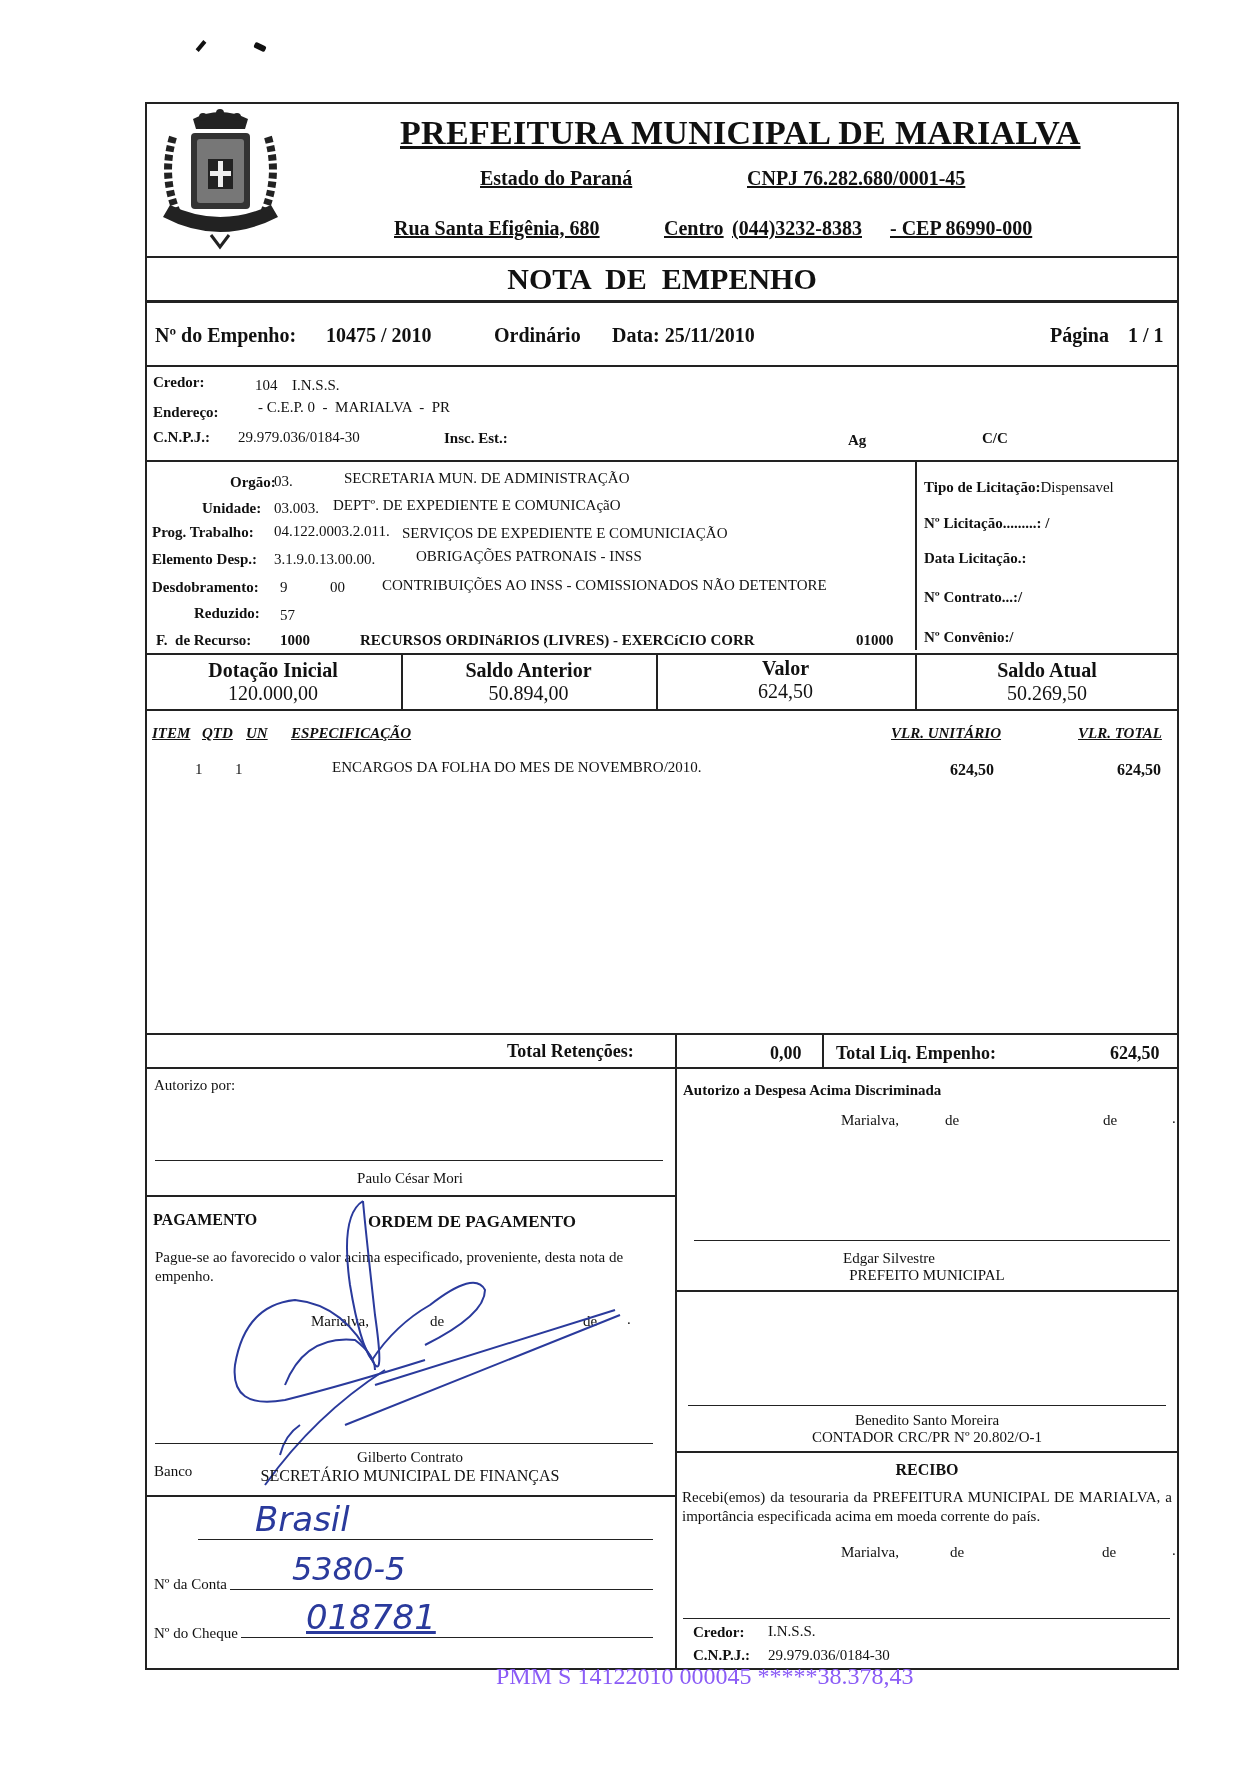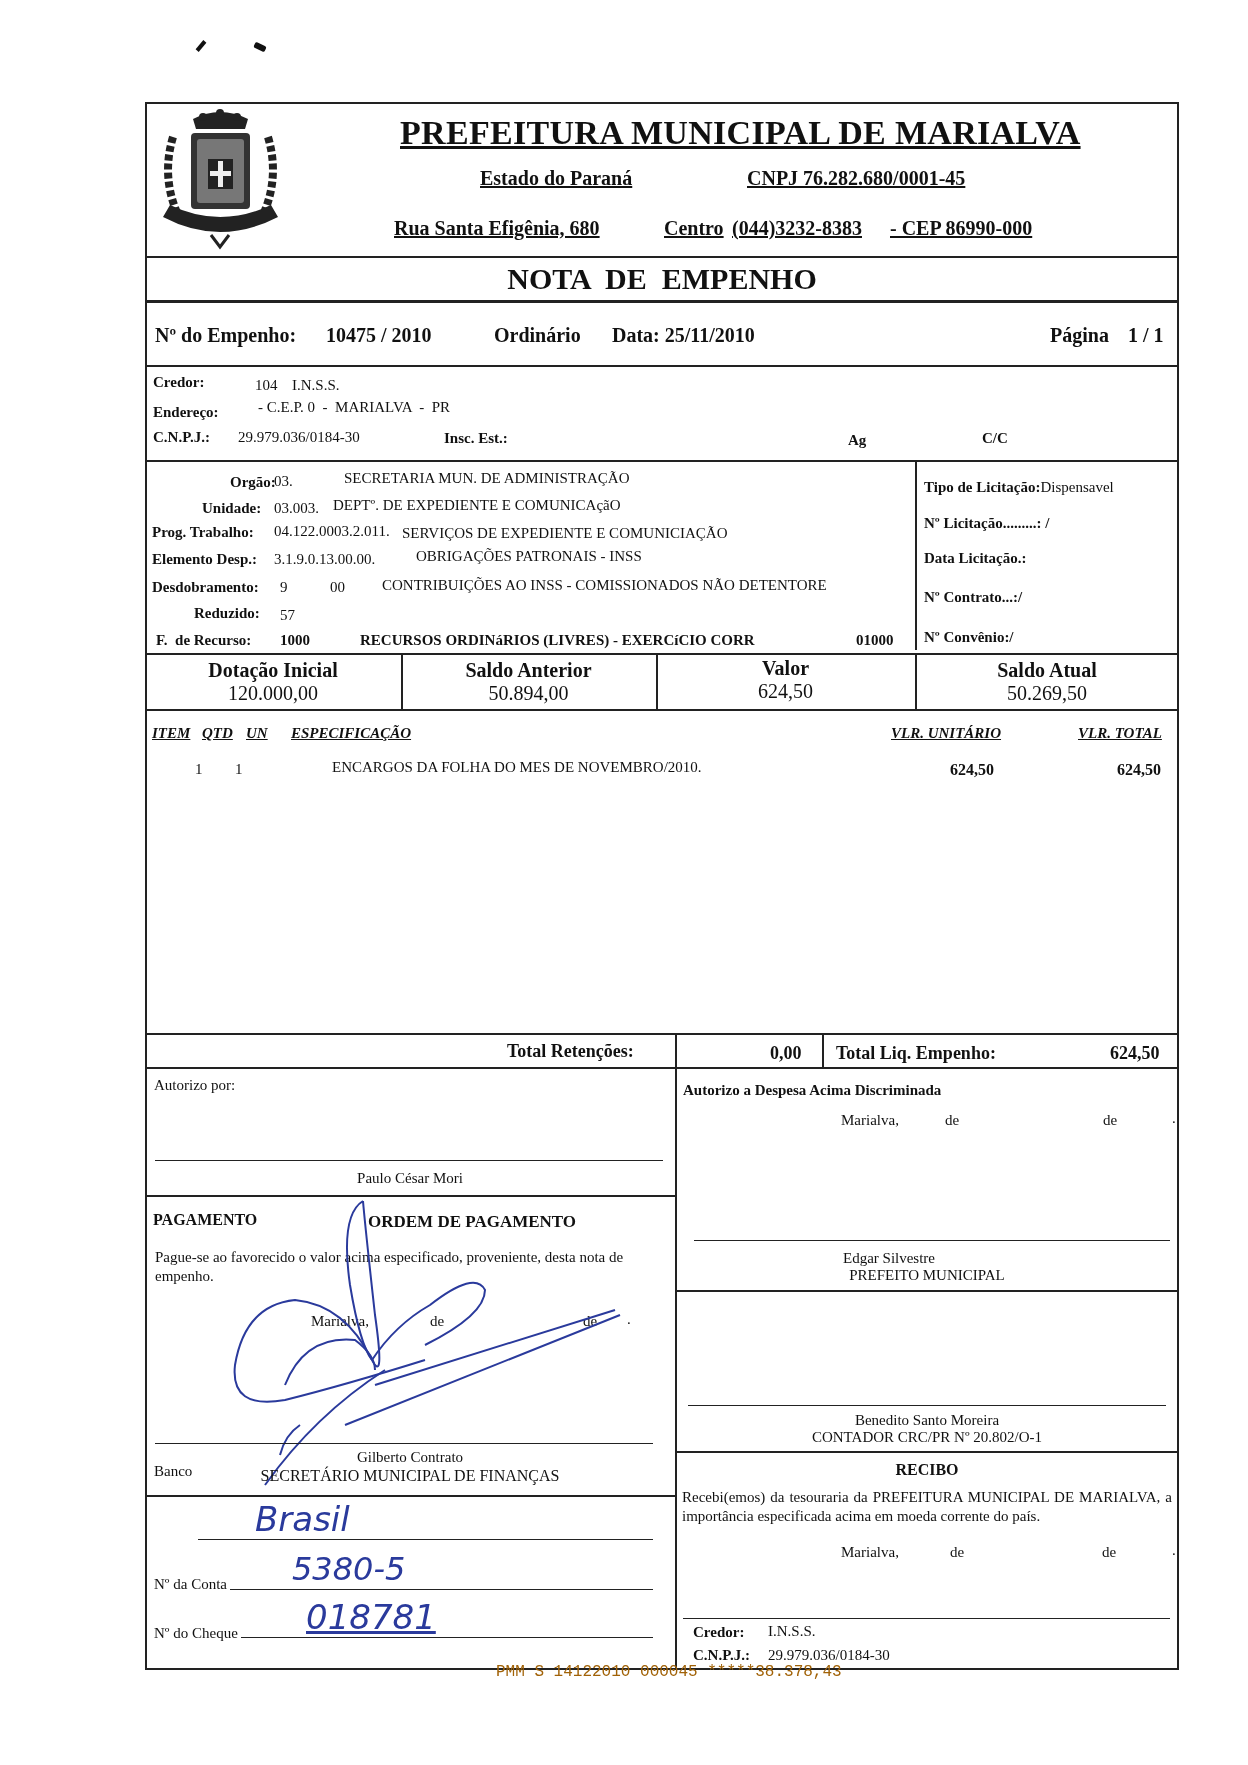--- a/index.html
+++ b/index.html
@@ -13,21 +13,21 @@
   .t { position:absolute; white-space:nowrap; line-height:1; }
   .u { text-decoration:underline; }
   .center { text-align:center; }
   .fs15 { font-size:15px; }
   .fs16 { font-size:16px; }
   .fs17 { font-size:17px; }
   .fs18 { font-size:18px; }
   .fs20 { font-size:20px; }
   .title { font-size:34px; font-weight:bold; letter-spacing:0.3px; }
   .hand { font-family:"DejaVu Sans", sans-serif; color:#2a3a9c; font-style:italic; }
-  .stamp { font-family:Liberation Mono, monospace; color:#a16207; font-size:16px; }
+  .stamp { font-family:Liberation Serif, serif; color:#8b5cf6; font-size:24px; }
   .ital { font-style:italic; }
 </style>
 </head>
 <body>
 
 <div class="abs" style="left:195px;top:44px;width:12px;height:4px;background:#111;transform:rotate(-50deg);"></div>
 <div class="abs" style="left:254px;top:44px;width:12px;height:6px;background:#111;border-radius:2px;transform:rotate(25deg);"></div>
 
 <div class="frame"></div>
 

